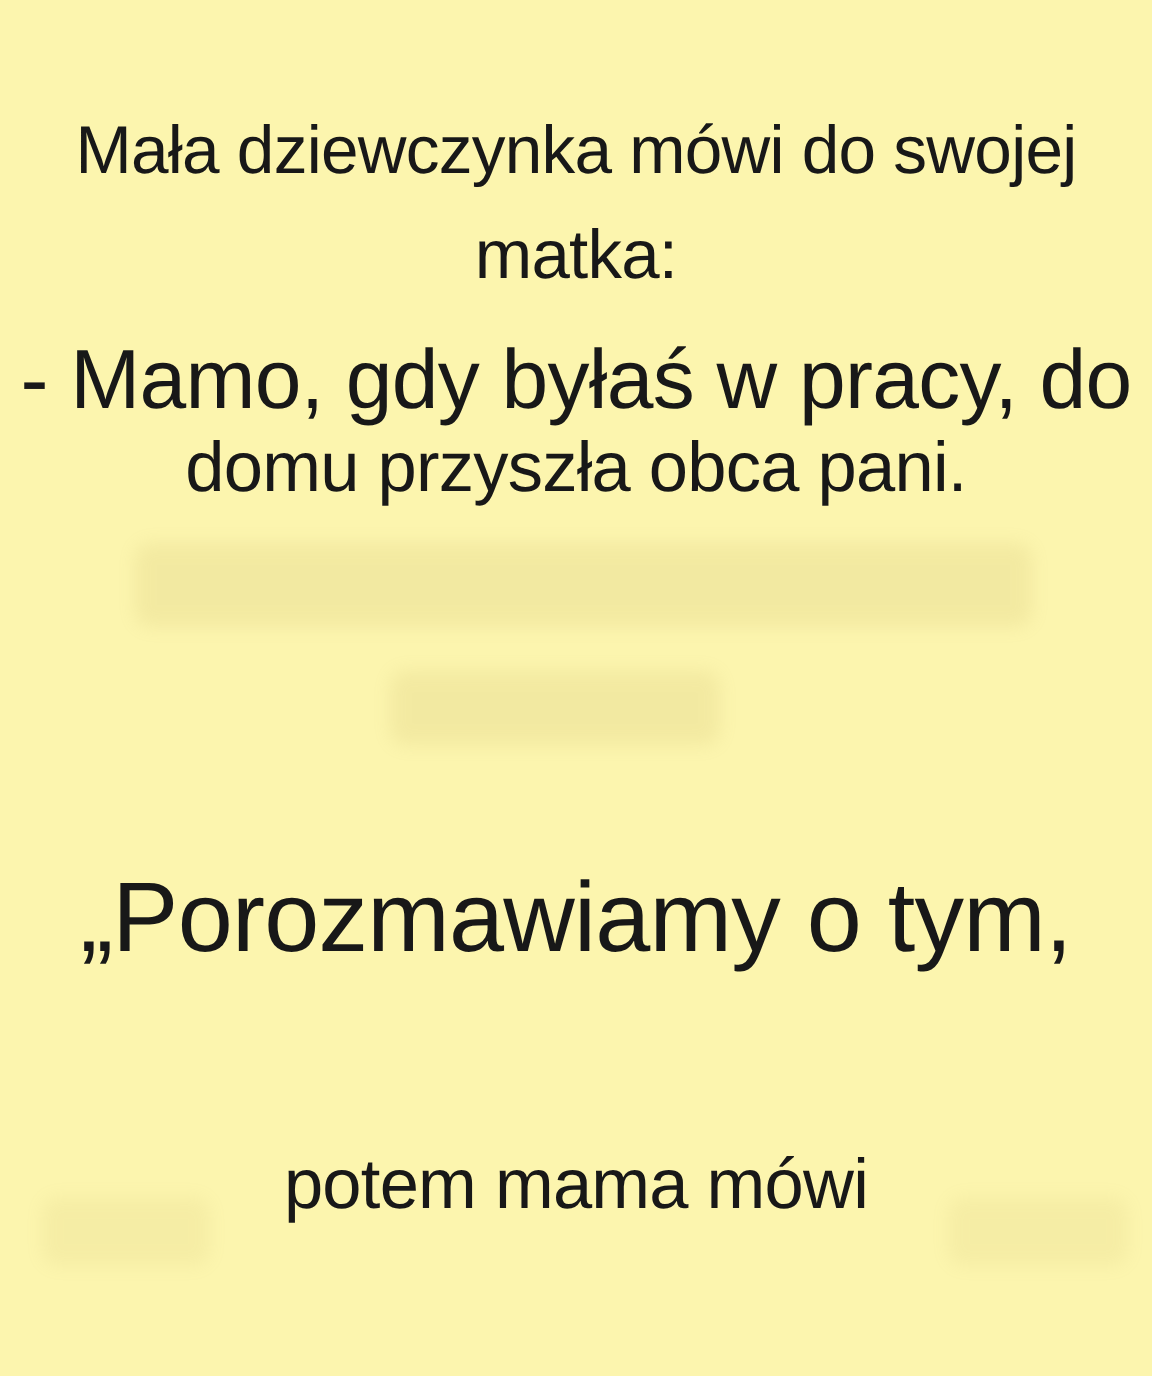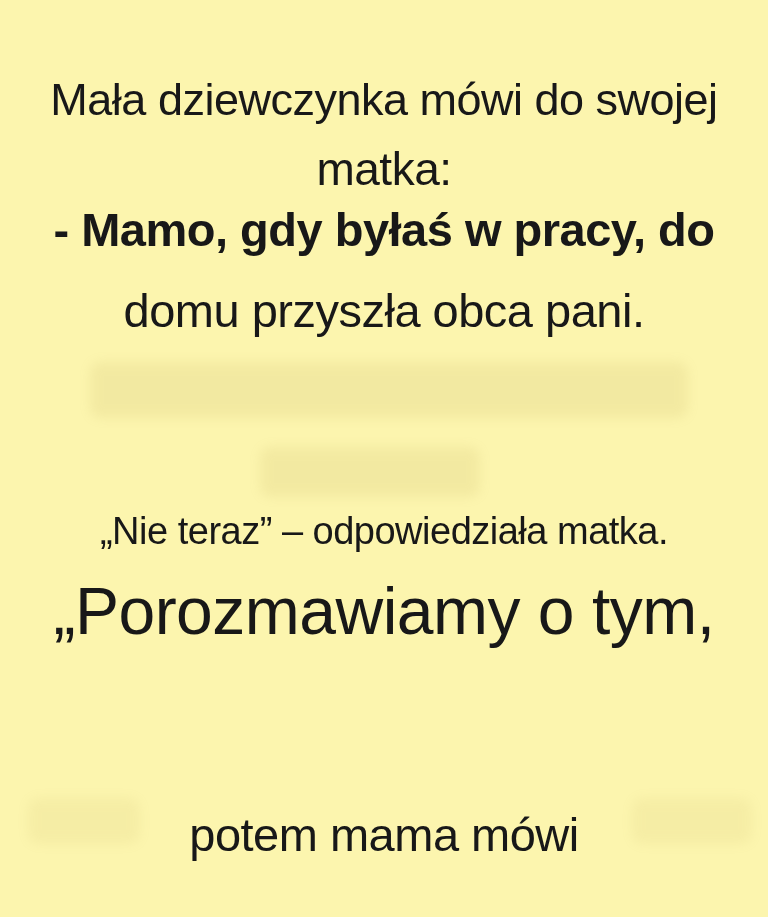--- a/index.html
+++ b/index.html
@@ -26,27 +26,27 @@
     position: absolute;
     left: 0;
     width: 100%;
     line-height: 1.15;
     letter-spacing: -0.5px;
     white-space: nowrap;
     color: var(--text);
   }
   .line-1 { top: 74px;  font-size: 45px; }
   .line-2 { top: 143px; font-size: 46px; }
-  .line-3 { top: 203px; font-size: 47px; font-weight: bold; }
+  .line-3 { top: 221px; font-size: 56px; }
   .line-4 { top: 284px; font-size: 47px; }
   .line-5 { top: 510px; font-size: 38px; }
   .line-6 { top: 574px; font-size: 66px; }
   .line-7 { top: 642px; font-size: 50px; }
   .line-8 { top: 712px; font-size: 47px; }
-  .line-9 { top: 808px; font-size: 47px; }
+  .line-9 { top: 762px; font-size: 47px; }
   .ghost {
     position: absolute;
     background: var(--ghost);
     opacity: 0.13;
     filter: blur(6px);
     border-radius: 10px;
   }
   .ghost-line-1 { left: 90px;  top: 362px; width: 598px; height: 56px; }
   .ghost-line-2 { left: 260px; top: 447px; width: 220px; height: 50px; }
   .ghost-blob-left  { left: 28px;  top: 798px; width: 112px; height: 46px; opacity: 0.09; }
@@ -58,20 +58,19 @@
 <div class="canvas">
 
   <div class="line line-1">Mała dziewczynka mówi do swojej</div>
   <div class="line line-2">matka:</div>
   <div class="line line-3">- Mamo, gdy byłaś w pracy, do</div>
   <div class="line line-4">domu przyszła obca pani.</div>
 
   <div class="ghost ghost-line-1"></div>
   <div class="ghost ghost-line-2"></div>
 
-  <div class="line line-5">„Nie teraz” – odpowiedziała matka.</div>
   <div class="line line-6">„Porozmawiamy o tym,</div>
   <div class="line line-9">potem mama mówi</div>
 
   <div class="ghost ghost-blob-left"></div>
   <div class="ghost ghost-blob-right"></div>
 
 </div>
 
 </body></html>

